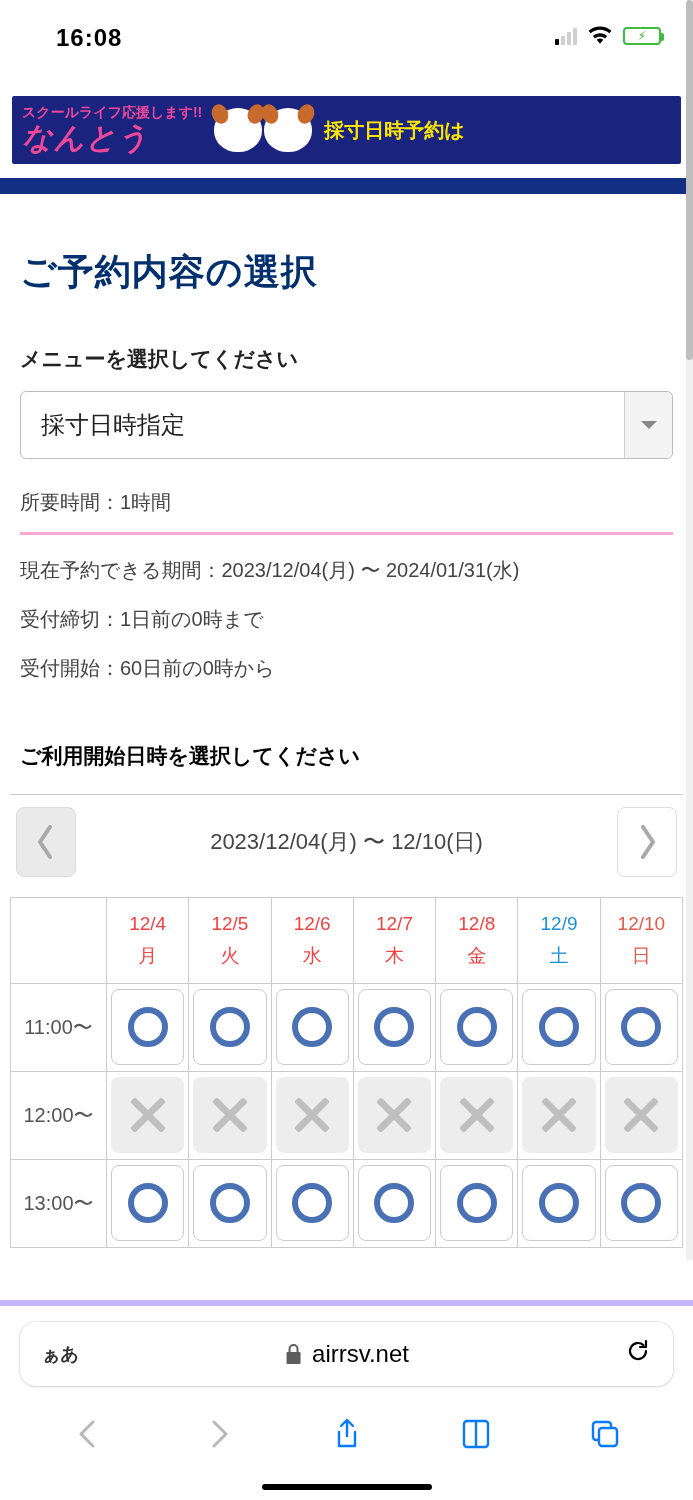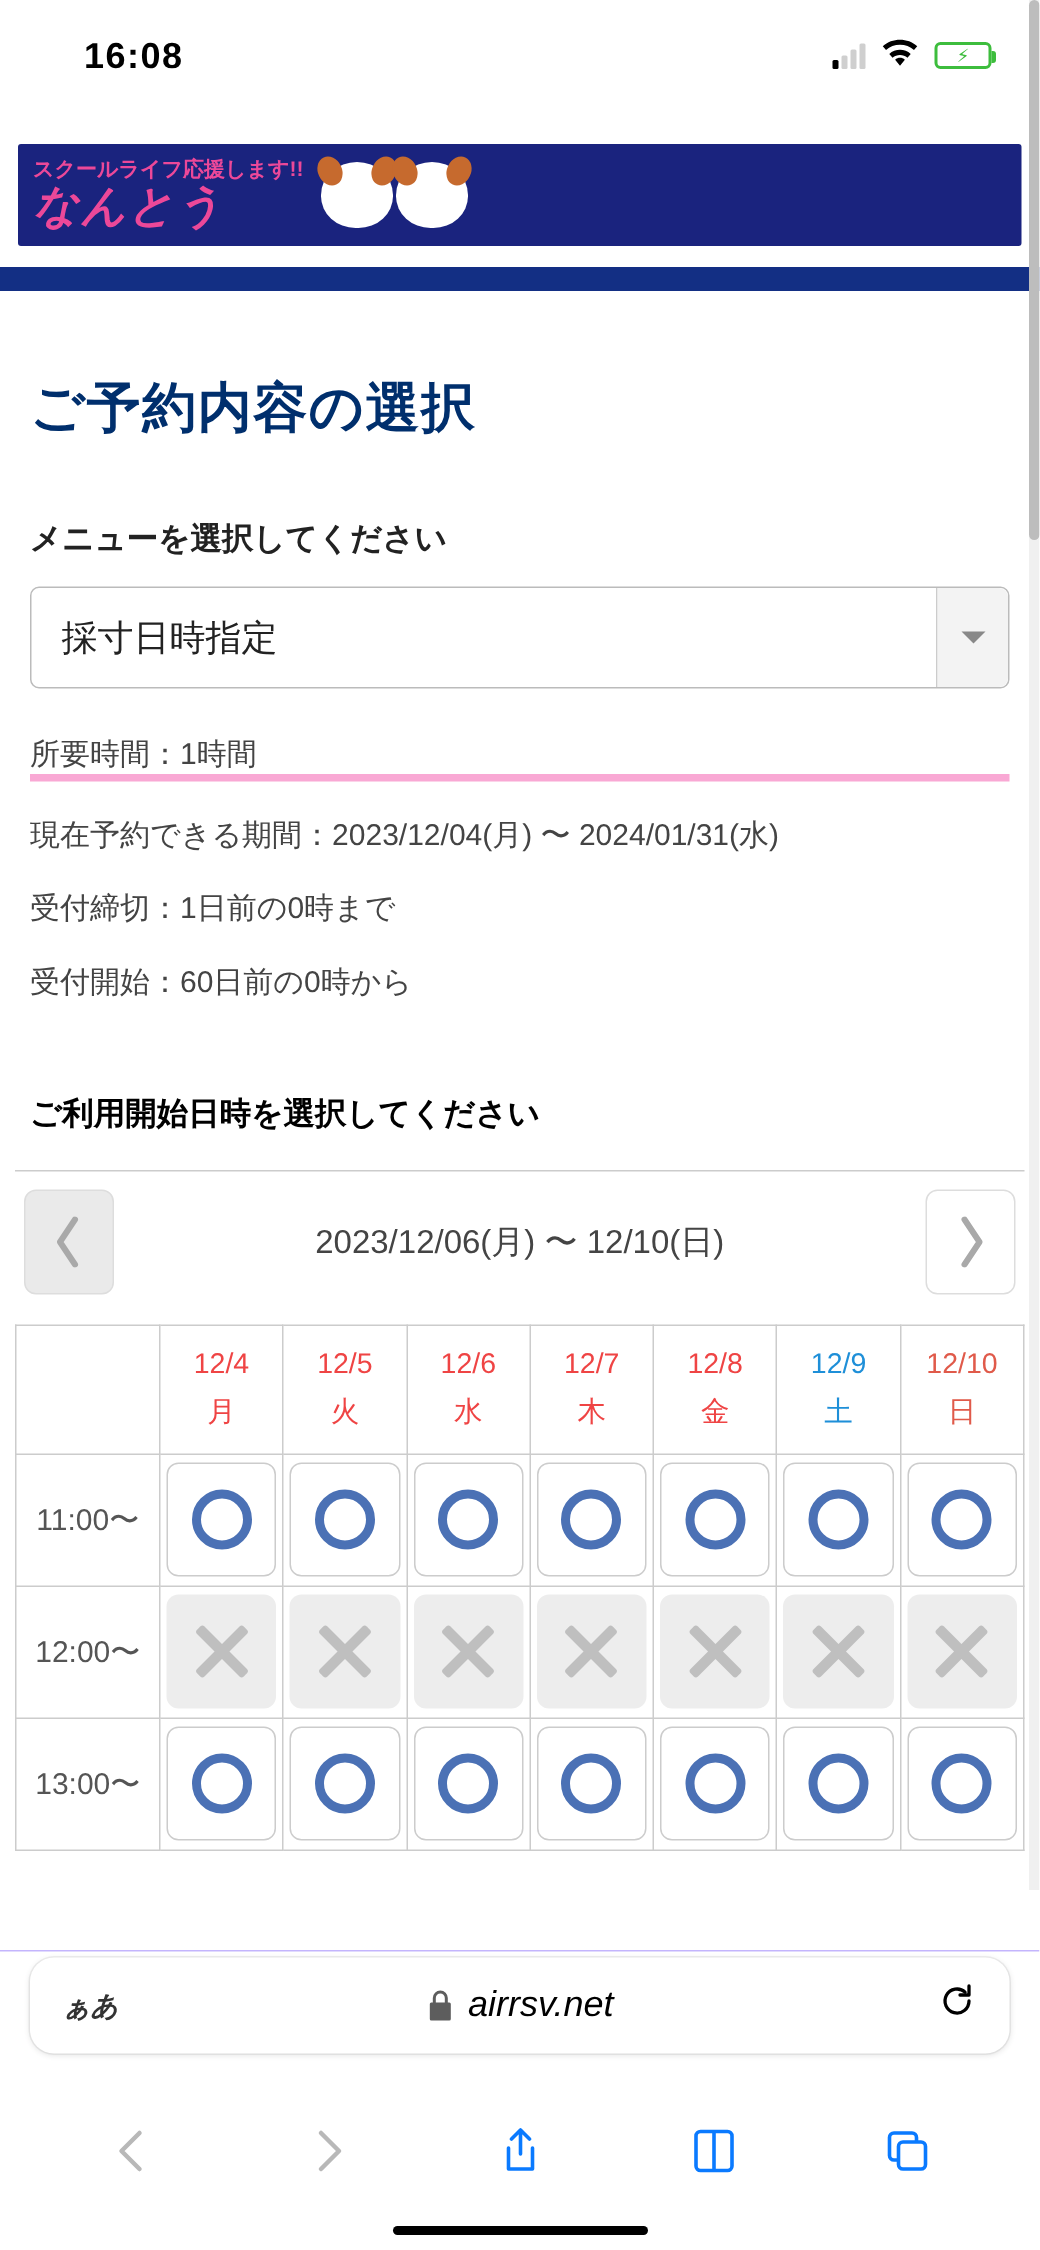--- a/index.html
+++ b/index.html
@@ -66,21 +66,21 @@
 
   .dropdown{
     width:100%;height:68px;border:1px solid #bbb;border-radius:6px;
     display:flex;align-items:center;padding:0 20px;font-size:24px;color:#222;
     position:relative;cursor:pointer;background:#fff;
   }
   .dropdown-arrow{position:absolute;right:0;top:0;bottom:0;width:48px;display:flex;align-items:center;justify-content:center;border-left:1px solid #ccc;background:#f3f3f3;border-radius:0 6px 6px 0;}
   .dropdown-arrow svg{width:20px;height:20px;}
 
   .info-line{font-size:20px;color:#444;margin-top:22px;}
-  .info-line.first{margin-top:30px;border-bottom:5px solid #f9a8d4;}
+  .info-line.first{margin-top:30px;padding-bottom:16px;border-bottom:3px solid #f9a8d4;}
 
   .date-prompt{font-size:21px;font-weight:700;margin-top:60px;margin-bottom:24px;}
 
   
   .week-nav{
     display:flex;align-items:center;justify-content:space-between;
     padding:6px 0 14px 0;
     border-top:1px solid #ccc;
     margin:0 -10px;
   }
@@ -113,21 +113,21 @@
   .slot.full .x::before,.slot.full .x::after{content:"";position:absolute;left:50%;top:50%;width:44px;height:7px;background:#bfbfbf;border-radius:2px;}
   .slot.full .x::before{transform:translate(-50%,-50%) rotate(45deg);}
   .slot.full .x::after{transform:translate(-50%,-50%) rotate(-45deg);}
 
   .right-scrollbar{position:absolute;top:0;right:0;width:7px;height:1260px;background:#f0f0f0;}
   .right-thumb{position:absolute;top:0;right:0;width:7px;height:360px;background:#bdbdbd;border-radius:4px;}
 
   
   .safari-url{
     position:absolute;left:0;right:0;bottom:112px;height:88px;
-    background:#fff;border-top:1px solid #c4b5fd;padding:4px 20px;font-style:italic;
+    background:#fff;border-top:6px solid #c4b5fd;padding:16px 20px;
   }
   .url-pill{
     width:100%;height:64px;border-radius:16px;box-shadow:0 1px 4px rgba(0,0,0,.12), 0 0 0 1px rgba(0,0,0,.06);
     display:flex;align-items:center;padding:0 22px;font-size:24px;background:#fff;
   }
   .url-aa{font-size:18px;color:#333;margin-right:auto;font-weight:600;}
   .url-center{position:absolute;left:50%;transform:translateX(-50%);display:flex;align-items:center;gap:10px;color:#000;}
   .url-center svg{width:18px;height:22px;}
   .url-reload{margin-left:auto;}
   .url-reload svg{width:26px;height:26px;}
@@ -167,20 +167,21 @@
 <div class="banner">
   <div class="banner-left">
     <div class="banner-small">スクールライフ応援します!!</div>
     <div class="banner-brand">なんとう</div>
   </div>
   <div class="banner-dog">
       <div class="dog"></div>
       <div class="dog"></div>
     </div>
   <div class="banner-right">
+    <div>採寸日時予約は</div>
   </div>
 </div>
 
 <div class="blue-strip"></div>
 
 <div class="page">
   <div class="page-inner">
     <h1 class="page-title">ご予約内容の選択</h1>
 
     <div class="menu-prompt">メニューを選択してください</div>
@@ -200,21 +201,21 @@
     <div class="info-line">受付開始：60日前の0時から</div>
 
     <div class="date-prompt">ご利用開始日時を選択してください</div>
 
     <div class="week-nav">
       <div class="nav-btn">
         <svg viewBox="0 0 20 34">
             <path d="M14 2L4 17l10 15" stroke="#a9a9a9" stroke-width="4" fill="none" stroke-linecap="round" stroke-linejoin="round"></path>
           </svg>
       </div>
-      <div class="week-range">2023/12/06(月) 〜 12/10(日)</div>
+      <div class="week-range">2023/12/04(月) 〜 12/10(日)</div>
       <div class="nav-btn next">
         <svg viewBox="0 0 20 34">
             <path d="M6 2l10 15L6 32" stroke="#a9a9a9" stroke-width="4" fill="none" stroke-linecap="round" stroke-linejoin="round"></path>
           </svg>
       </div>
     </div>
 
     <table class="cal">
       <thead>
           <tr id="cal-head">

